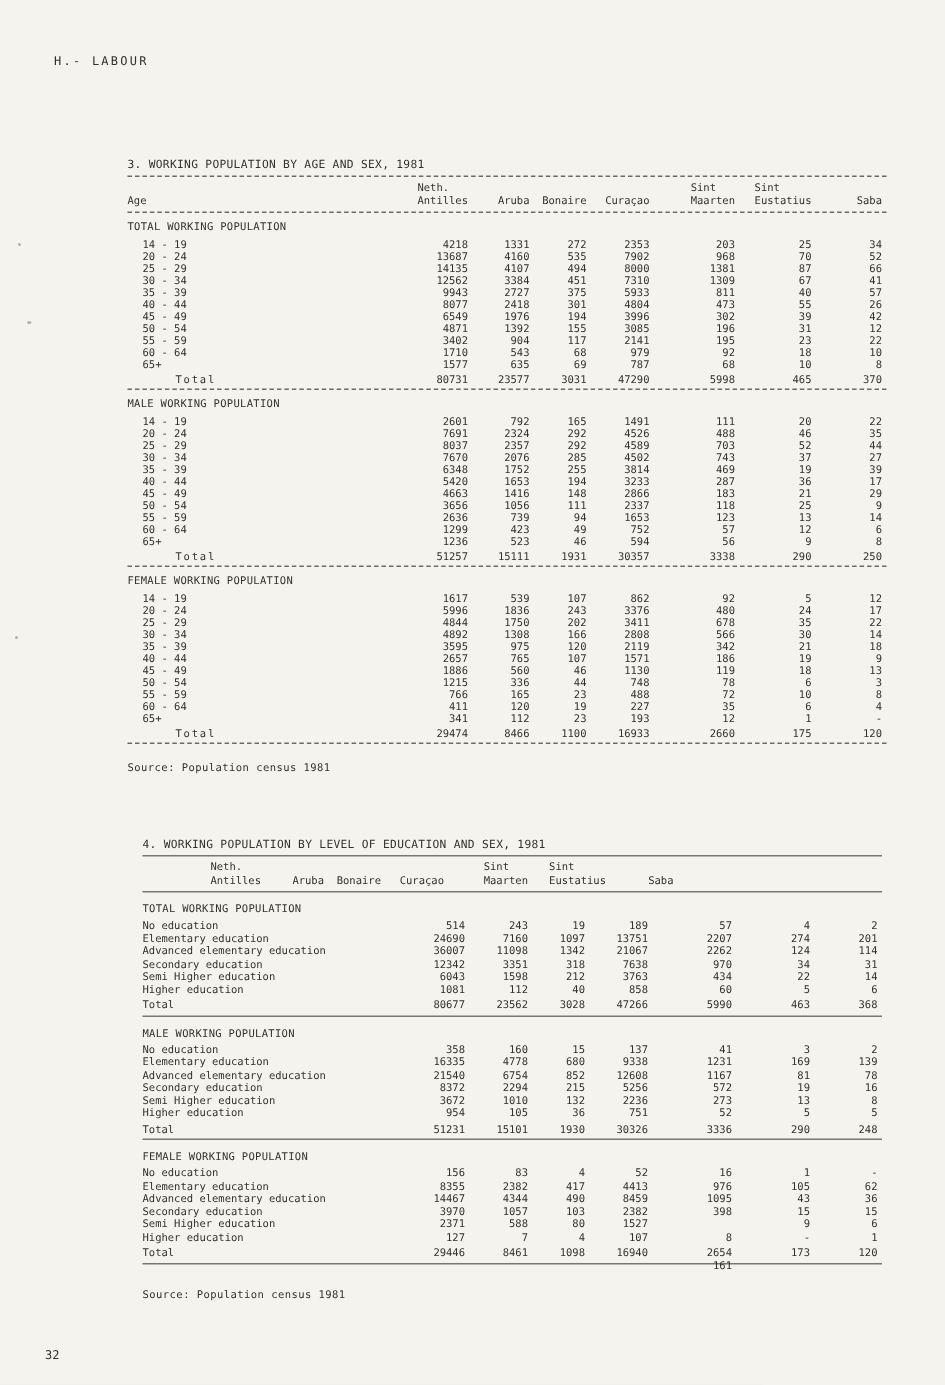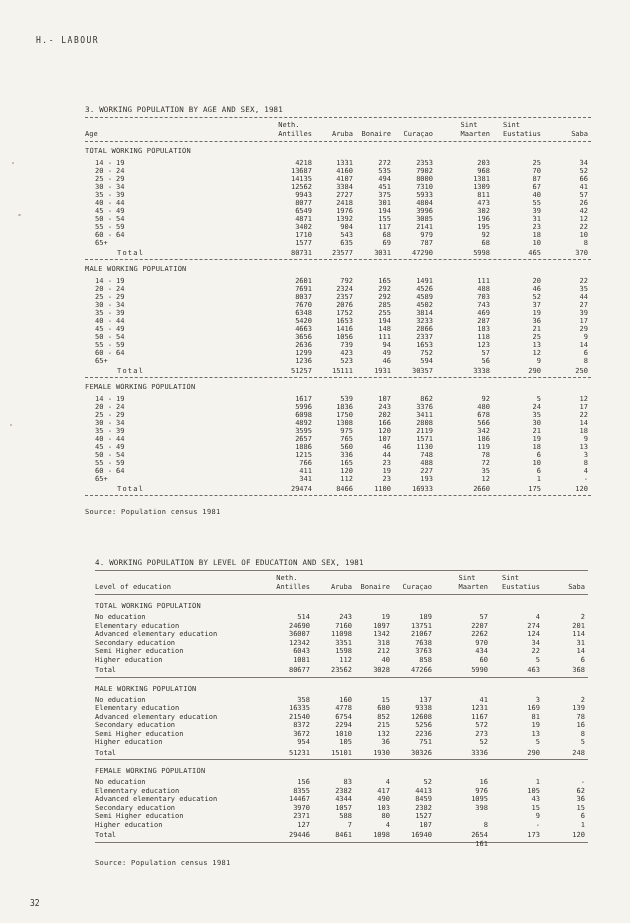--- a/index.html
+++ b/index.html
@@ -323,21 +323,21 @@
           <div class="cell num" style="width: 87px;">5996</div>
           <div class="cell num" style="width: 41px;">1836</div>
           <div class="cell num" style="width: 38px;">243</div>
           <div class="cell num" style="width: 42px;">3376</div>
           <div class="cell num" style="width: 57px;">480</div>
           <div class="cell num" style="width: 51px;">24</div>
           <div class="cell num" style="width: 47px;">17</div>
         </div>
         <div class="row">
           <div class="cell lab rowlab" style="width: 140px;">25 - 29</div>
-          <div class="cell num" style="width: 87px;">6098</div>
+          <div class="cell num" style="width: 87px;">4844</div>
           <div class="cell num" style="width: 41px;">1750</div>
           <div class="cell num" style="width: 38px;">202</div>
           <div class="cell num" style="width: 42px;">3411</div>
           <div class="cell num" style="width: 57px;">678</div>
           <div class="cell num" style="width: 51px;">35</div>
           <div class="cell num" style="width: 47px;">22</div>
         </div>
         <div class="row">
           <div class="cell lab rowlab" style="width: 140px;">30 - 34</div>
           <div class="cell num" style="width: 87px;">4892</div>
@@ -430,21 +430,20 @@
         </div>
         <div class="rule"></div>
       </div>
       <div class="source">Source: Population census 1981</div>
     </section>
 
   <section class="tbl t4">
       <div class="tbl-title">4. WORKING POPULATION BY LEVEL OF EDUCATION AND SEX, 1981</div>
       <div class="rule"></div>
       <div class="hdr-row">
-        <div class="cell lab" style="width: 136px;"><span class="hgrp"><div class="hl"></div><div class="hl">Level of education</div></span></div>
         <div class="cell num" style="width: 79px;"><span class="hgrp"><div class="hl">Neth.</div><div class="hl">Antilles</div></span></div>
         <div class="cell num" style="width: 42px;"><span class="hgrp"><div class="hl"></div><div class="hl">Aruba</div></span></div>
         <div class="cell num" style="width: 38px;"><span class="hgrp"><div class="hl"></div><div class="hl">Bonaire</div></span></div>
         <div class="cell num" style="width: 42px;"><span class="hgrp"><div class="hl"></div><div class="hl">Curaçao</div></span></div>
         <div class="cell num" style="width: 56px;"><span class="hgrp"><div class="hl">Sint</div><div class="hl">Maarten</div></span></div>
         <div class="cell num" style="width: 52px;"><span class="hgrp"><div class="hl">Sint</div><div class="hl">Eustatius</div></span></div>
         <div class="cell num" style="width: 45px;"><span class="hgrp"><div class="hl"></div><div class="hl">Saba</div></span></div>
       </div>
       <div class="rule"></div>
       <div class="sect">

